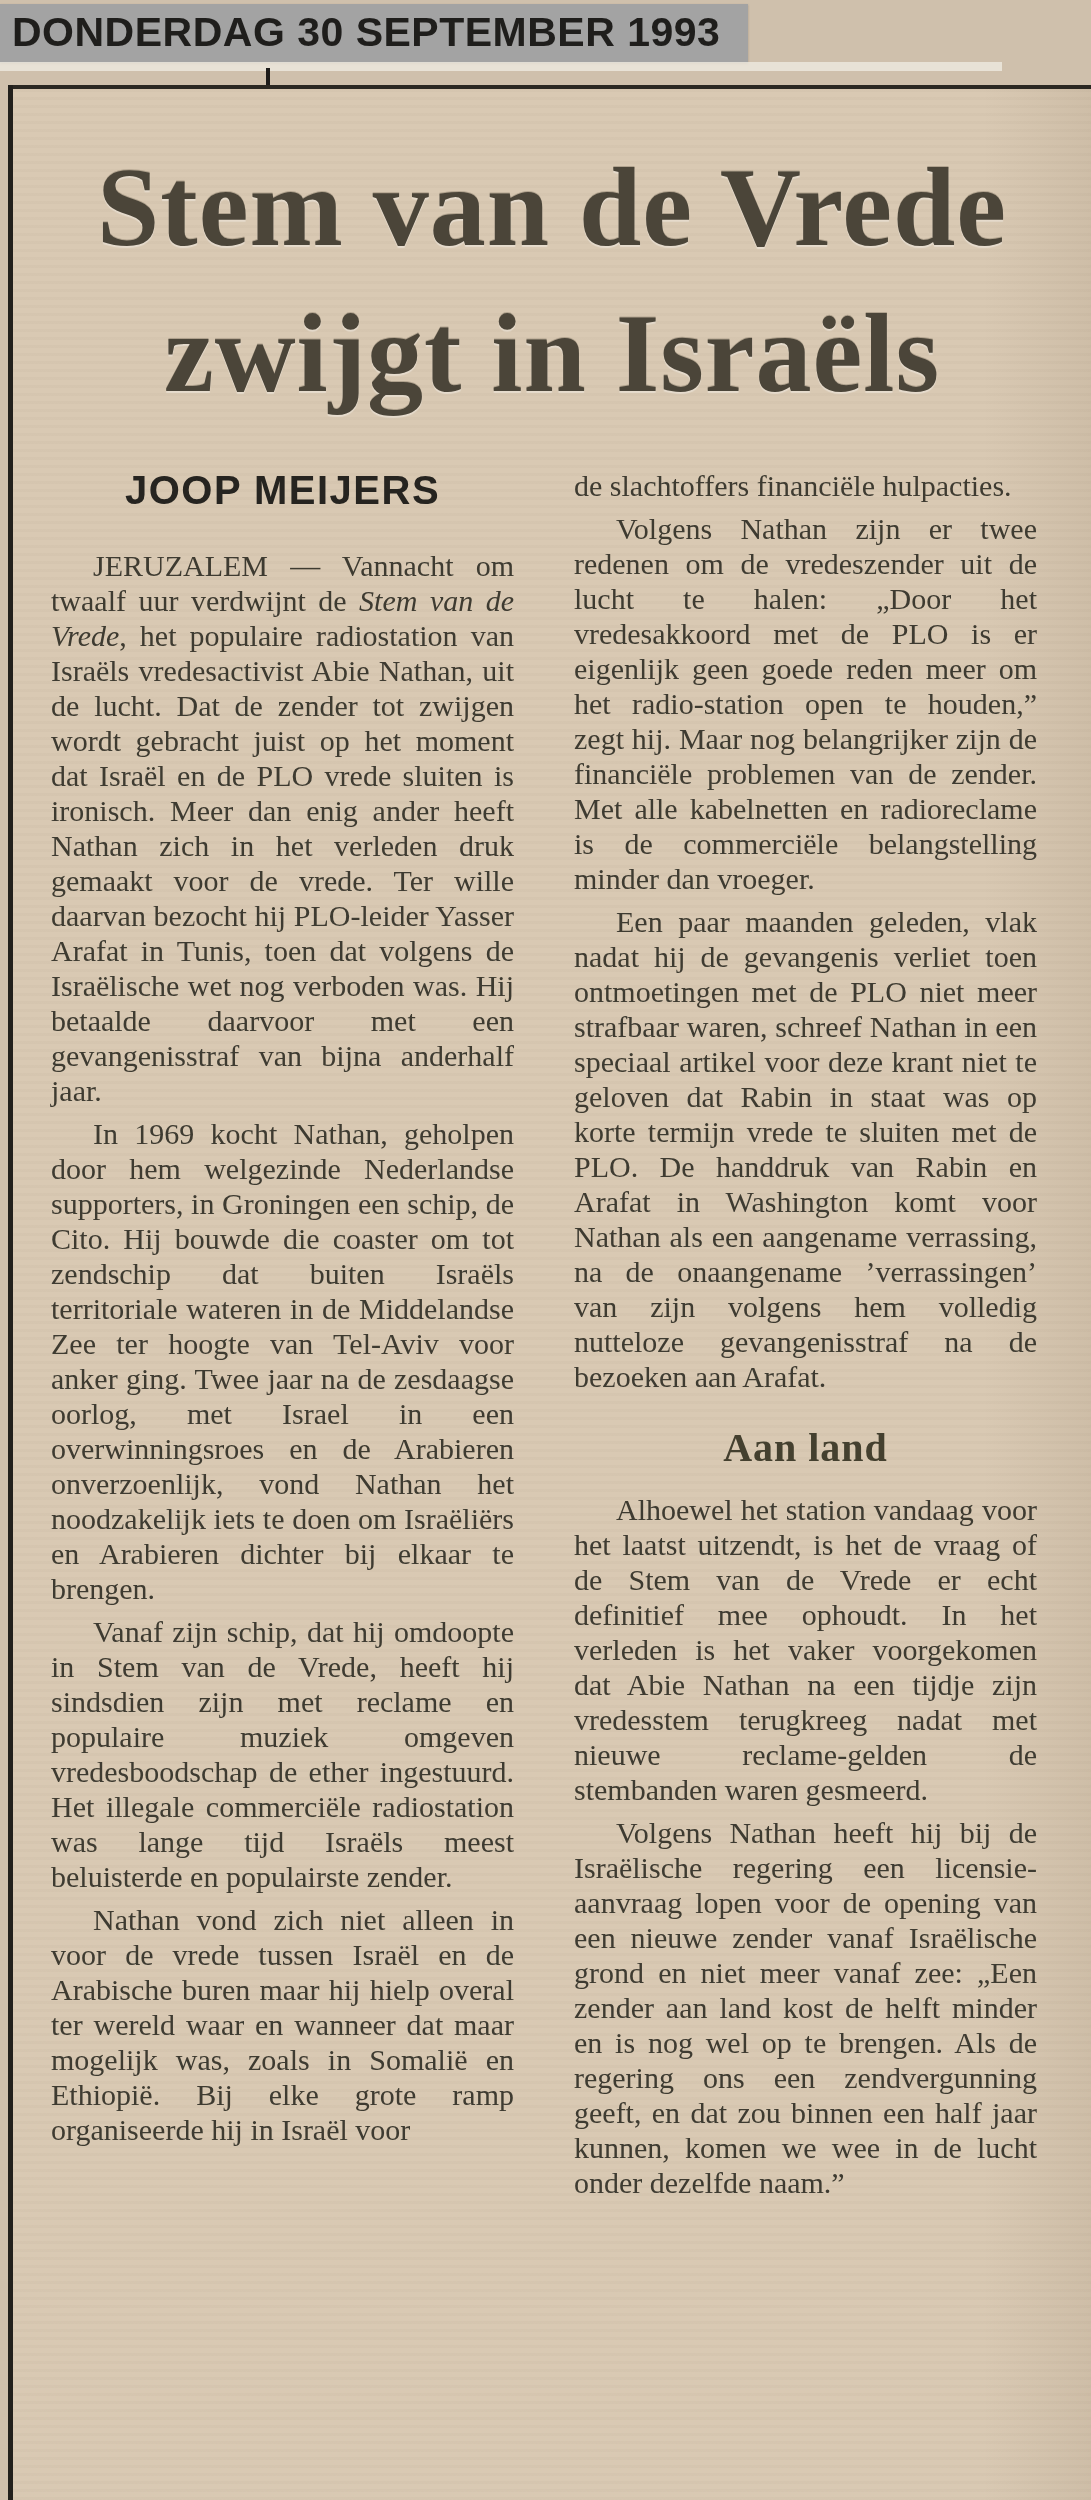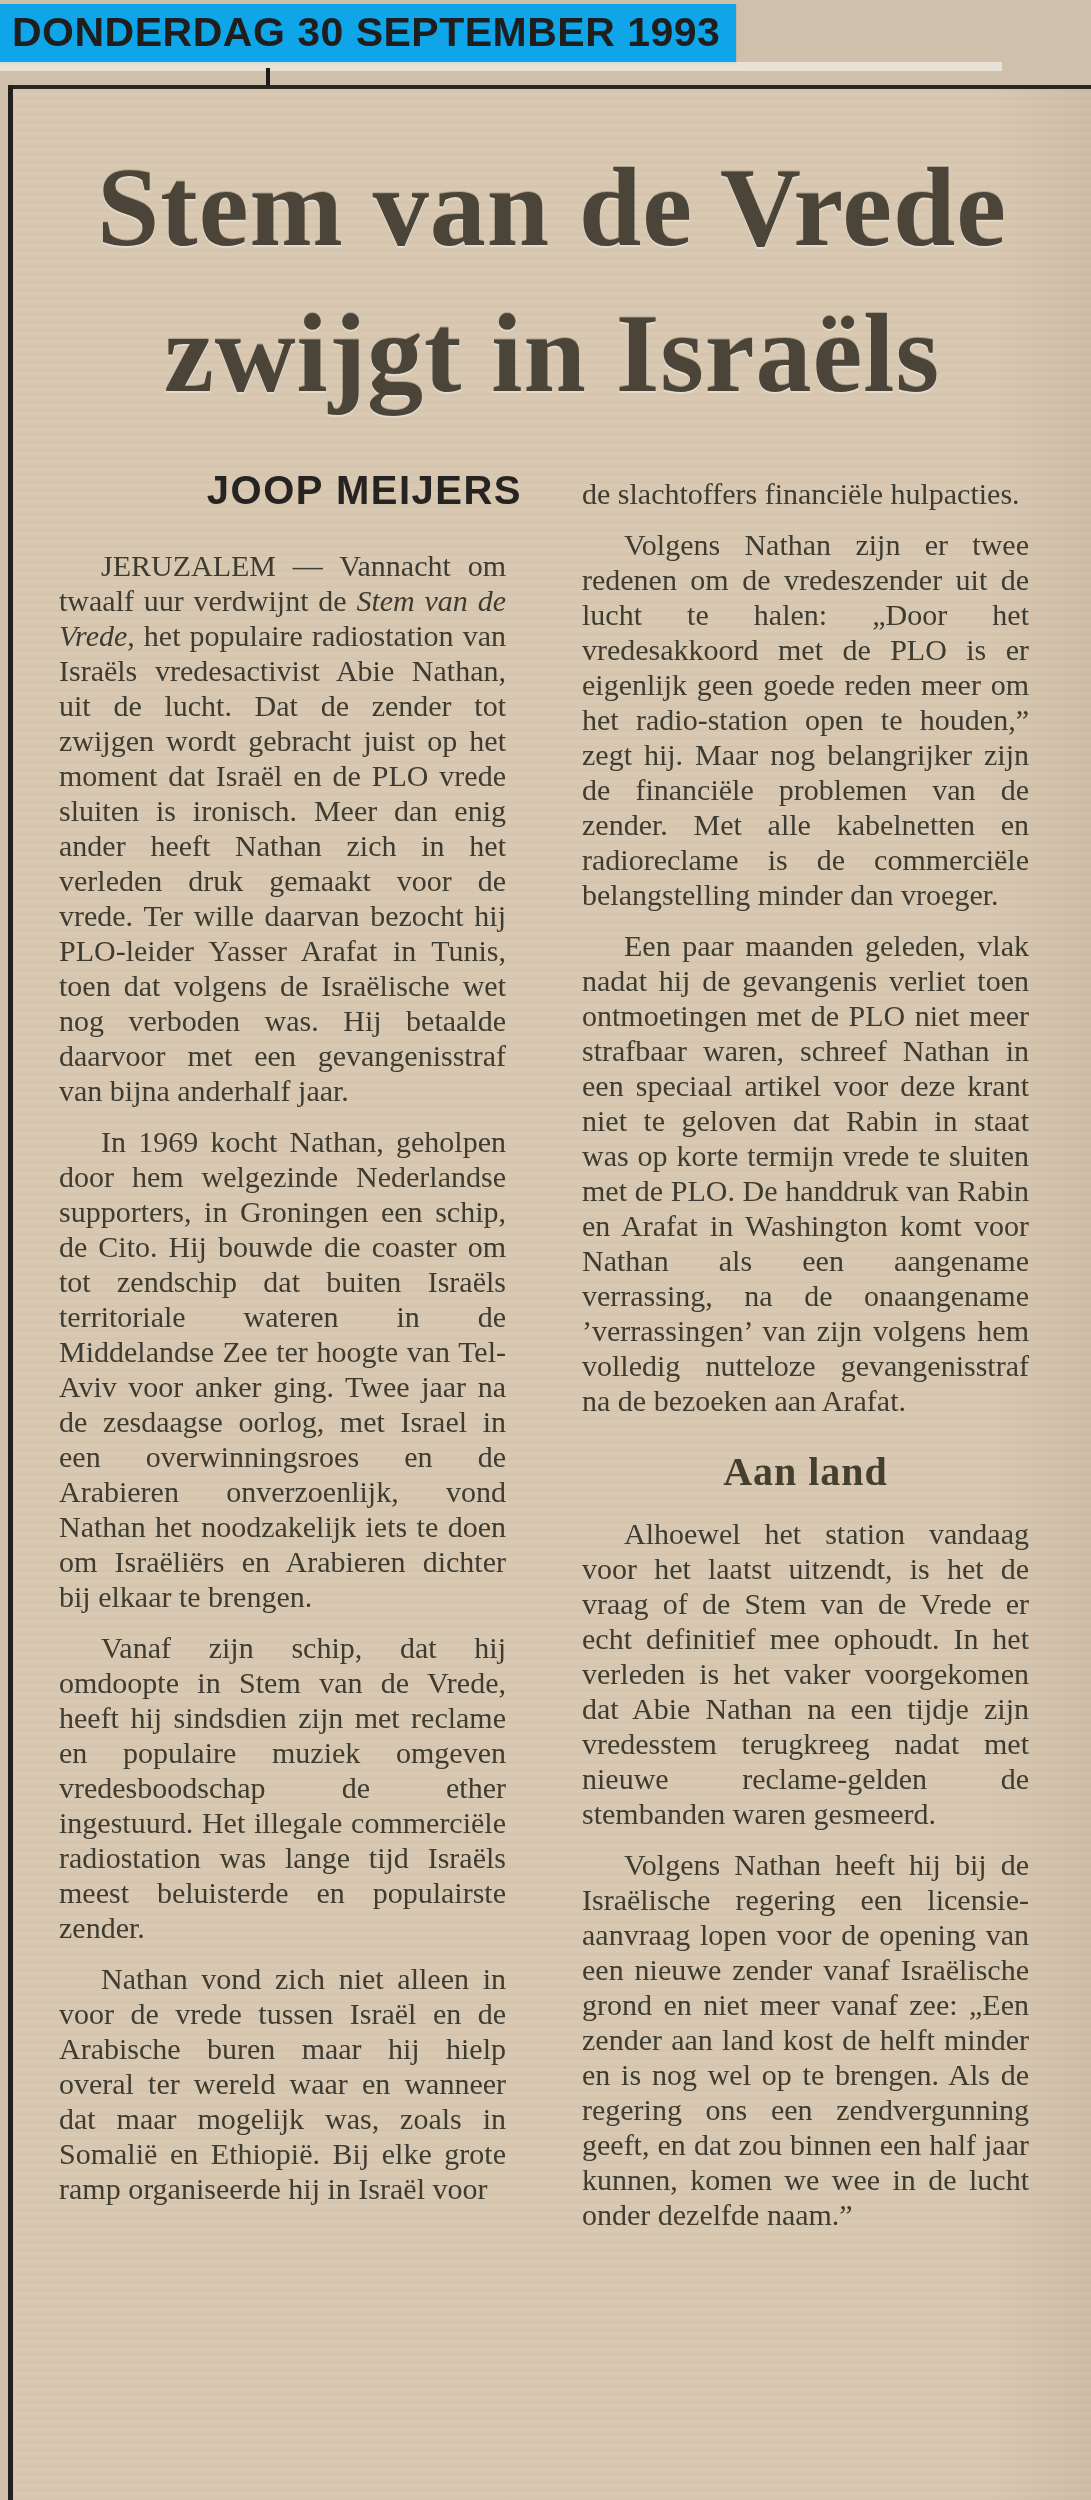--- a/index.html
+++ b/index.html
@@ -6,22 +6,22 @@
   body{
     width:1091px;height:2500px;
     background:#cfc0ac;
     overflow:hidden;
     position:relative;
     font-family:"Liberation Serif", serif;
   }
   
   .date-strip{
     position:absolute;top:4px;left:0;
-    background:#0ea5e9;
-    padding:6px 16px 8px 12px;
+    background:#a3a3a3;
+    padding:6px 28px 8px 12px;
     box-shadow:0 1px 2px rgba(90,75,55,.35);
   }
   .date-strip .date-text{
     font-family:"Liberation Sans", sans-serif;
     font-weight:bold;font-size:41px;line-height:1.1;
     letter-spacing:.5px;color:#1f1e1c;
     white-space:nowrap;
   }
   .scan-highlight{
     position:absolute;top:62px;left:0;width:1002px;height:9px;
@@ -63,23 +63,23 @@
     gap:44px;
   }
   .col{flex:1 1 0;min-width:0;}
   .byline{
     text-align:center;
     font-family:"Liberation Sans", sans-serif;
     font-weight:bold;color:#262420;
     margin:6px 0 34px 0;
   }
   .byline-role{font-size:33px;line-height:1.15;letter-spacing:.5px;}
-  .byline-name{font-size:40px;line-height:1.2;letter-spacing:1.5px;text-align:right;}
+  .byline-name{font-size:40px;line-height:1.2;letter-spacing:1.5px;}
   .col p{
-    margin:16px;
+    margin:8px;
     font-size:30px;line-height:35px;
     text-align:justify;
     color:#3e3b31;
     hyphens:auto;
     -webkit-hyphens:auto;
   }
   .col p.ind{text-indent:42px;}
   .col h3{
     margin:32px 0 22px 0;
     text-align:center;

